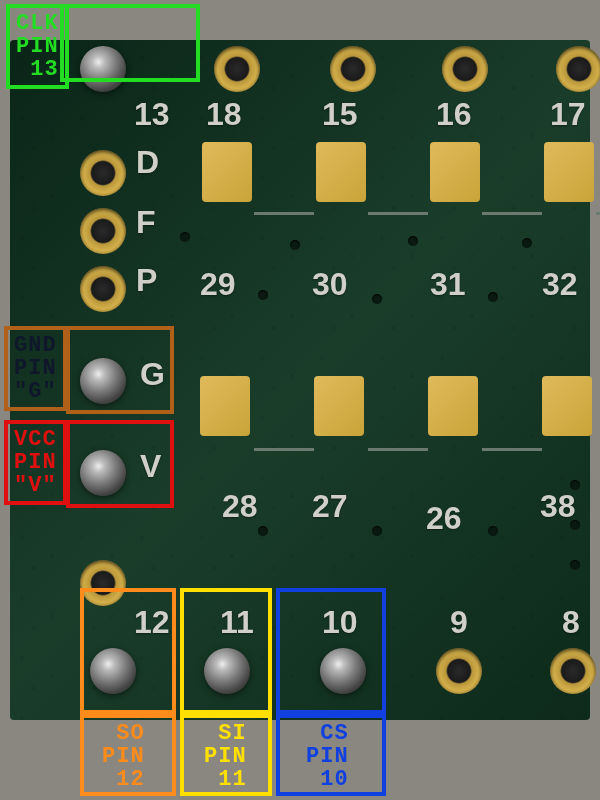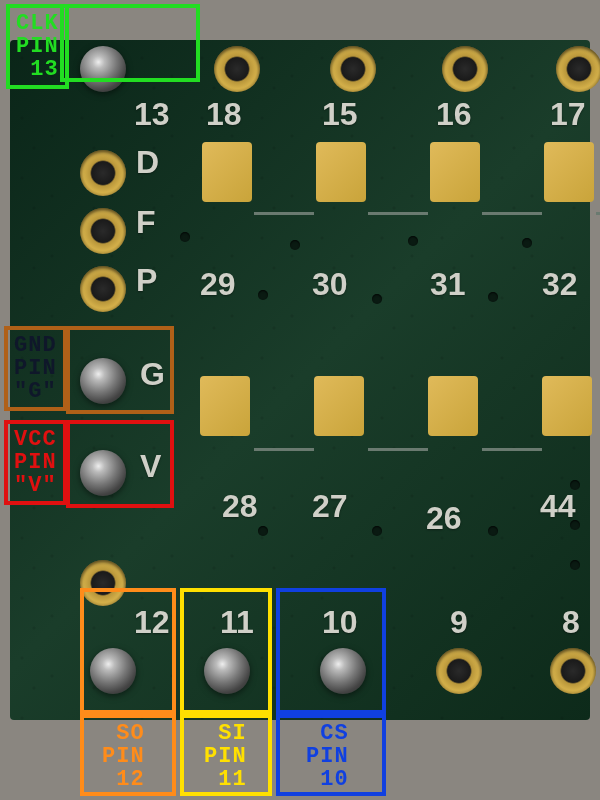--- a/index.html
+++ b/index.html
@@ -167,21 +167,21 @@
   <div class="pad" style="left:418px; top:336px;"></div>
   <div class="pad" style="left:532px; top:336px;"></div>
 
   <div class="trace" style="left:244px; top:408px; width:60px;"></div>
   <div class="trace" style="left:358px; top:408px; width:60px;"></div>
   <div class="trace" style="left:472px; top:408px; width:60px;"></div>
 
   <div class="silk" style="left:180px; top:448px;margin-left:32px;">28</div>
   <div class="silk" style="left:302px; top:448px;">27</div>
   <div class="silk" style="left:416px; top:448px;margin-top:12px;">26</div>
-  <div class="silk" style="left:530px; top:448px;">44</div>
+  <div class="silk" style="left:530px; top:448px;">38</div>
 
   <div class="via" style="left:248px; top:486px;"></div>
   <div class="via" style="left:362px; top:486px;"></div>
   <div class="via" style="left:478px; top:486px;"></div>
   <div class="via" style="left:560px; top:440px;"></div>
   <div class="via" style="left:560px; top:480px;"></div>
   <div class="via" style="left:560px; top:520px;"></div>
 
   <div class="hole hBAT"></div>
 

